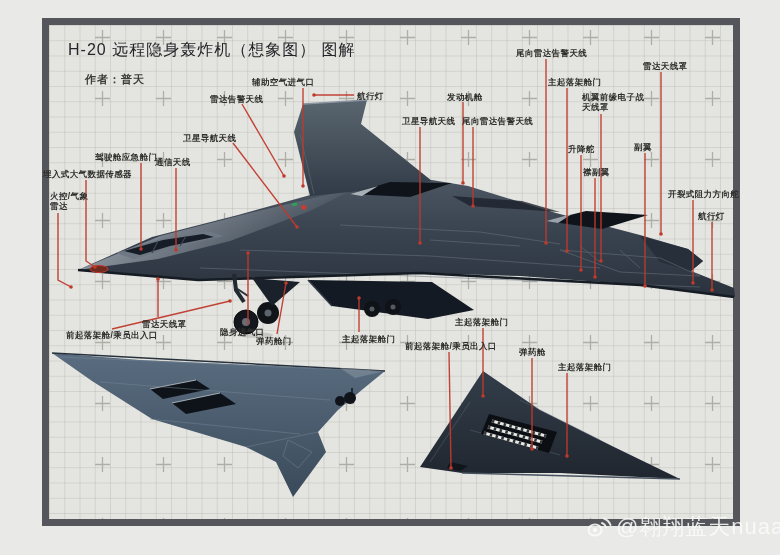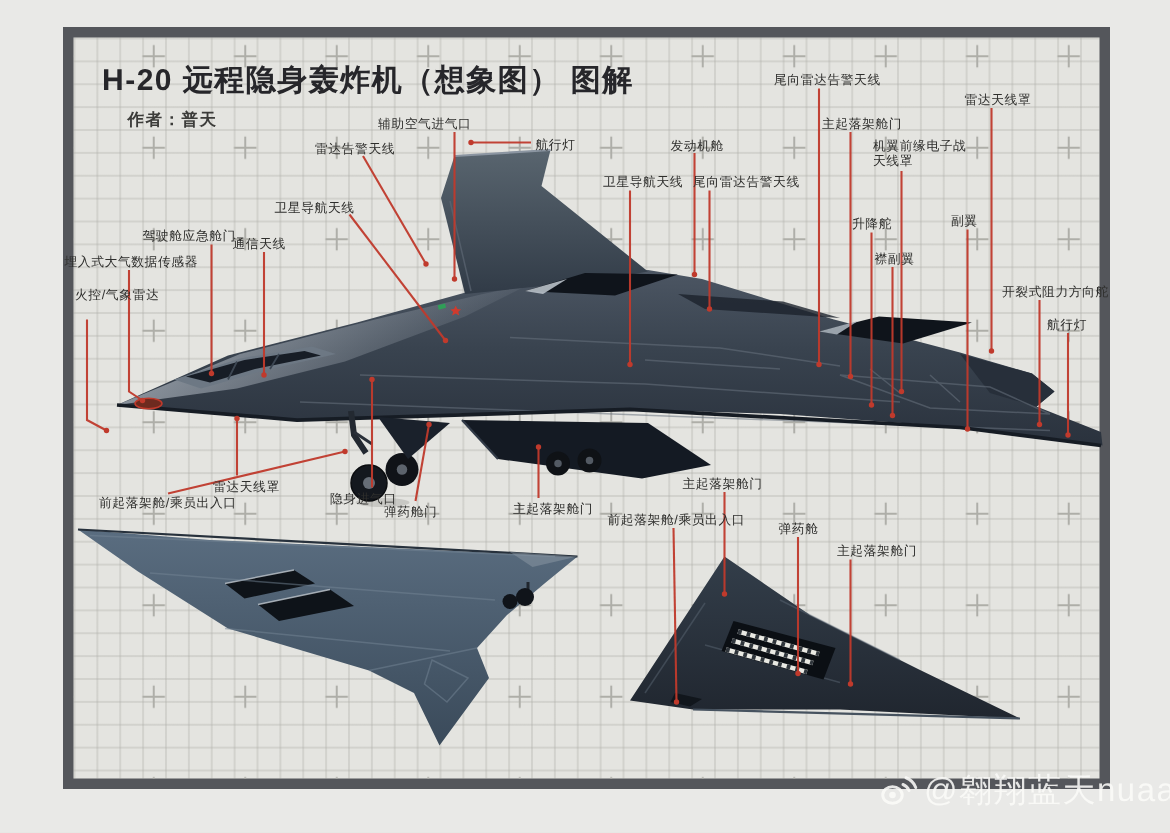--- a/index.html
+++ b/index.html
@@ -13,28 +13,28 @@
     border:7px solid #54565b;
     background-color:#e4e4e0;
     background-image:
       linear-gradient(rgba(176,176,170,0.35) 1px, transparent 1px),
       linear-gradient(90deg, rgba(176,176,170,0.35) 1px, transparent 1px);
     background-size:15.25px 15.25px;
   }
   svg.overlay{position:absolute;left:0;top:0;width:780px;height:555px;}
   .page-title{
     position:absolute;left:68px;top:40px;
-    font-size:20px;font-weight:bold;color:#26262a;letter-spacing:1px;white-space:nowrap;
+    font-size:16px;font-weight:normal;color:#26262a;letter-spacing:1px;white-space:nowrap;
   }
   .author{
     position:absolute;left:85px;top:72px;
     font-size:11px;font-weight:bold;color:#3c3c3a;letter-spacing:1px;white-space:nowrap;
   }
   .lbl{
-    position:absolute;font-size:8.5px;font-weight:normal;color:#2e2e2c;
+    position:absolute;font-size:8.5px;font-weight:bold;color:#2e2e2c;
     letter-spacing:.4px;white-space:nowrap;line-height:10px;
   }
   .lbl.wrap{white-space:normal;word-break:break-all;}
   .watermark{
     position:absolute;left:586px;top:512px;display:flex;align-items:center;gap:4px;
     color:rgba(250,250,248,0.88);font-size:22px;letter-spacing:1px;white-space:nowrap;
   }
 </style>
 </head>
 <body>
@@ -248,21 +248,21 @@
 <div class="lbl wrap" style="left:582px;top:92px;width:64px">机翼前缘电子战天线罩</div>
 <div class="lbl" style="left:643px;top:61px">雷达天线罩</div>
 <div class="lbl" style="left:568px;top:144px">升降舵</div>
 <div class="lbl" style="left:634px;top:142px">副翼</div>
 <div class="lbl" style="left:583px;top:167px">襟副翼</div>
 <div class="lbl" style="left:668px;top:189px">开裂式阻力方向舵</div>
 <div class="lbl" style="left:698px;top:211px">航行灯</div>
 <div class="lbl" style="left:95px;top:152px">驾驶舱应急舱门</div>
 <div class="lbl" style="left:155px;top:157px">通信天线</div>
 <div class="lbl" style="left:43px;top:169px">埋入式大气数据传感器</div>
-<div class="lbl wrap" style="left:50px;top:191px;width:60px">火控/气象雷达</div>
+<div class="lbl wrap" style="left:50px;top:191px;width:44px">火控/气象雷达</div>
 <div class="lbl" style="left:66px;top:330px">前起落架舱/乘员出入口</div>
 <div class="lbl" style="left:142px;top:319px">雷达天线罩</div>
 <div class="lbl" style="left:220px;top:327px">隐身进气口</div>
 <div class="lbl" style="left:256px;top:336px">弹药舱门</div>
 <div class="lbl" style="left:342px;top:334px">主起落架舱门</div>
 <div class="lbl" style="left:455px;top:317px">主起落架舱门</div>
 <div class="lbl" style="left:405px;top:341px">前起落架舱/乘员出入口</div>
 <div class="lbl" style="left:519px;top:347px">弹药舱</div>
 <div class="lbl" style="left:558px;top:362px">主起落架舱门</div>
 

